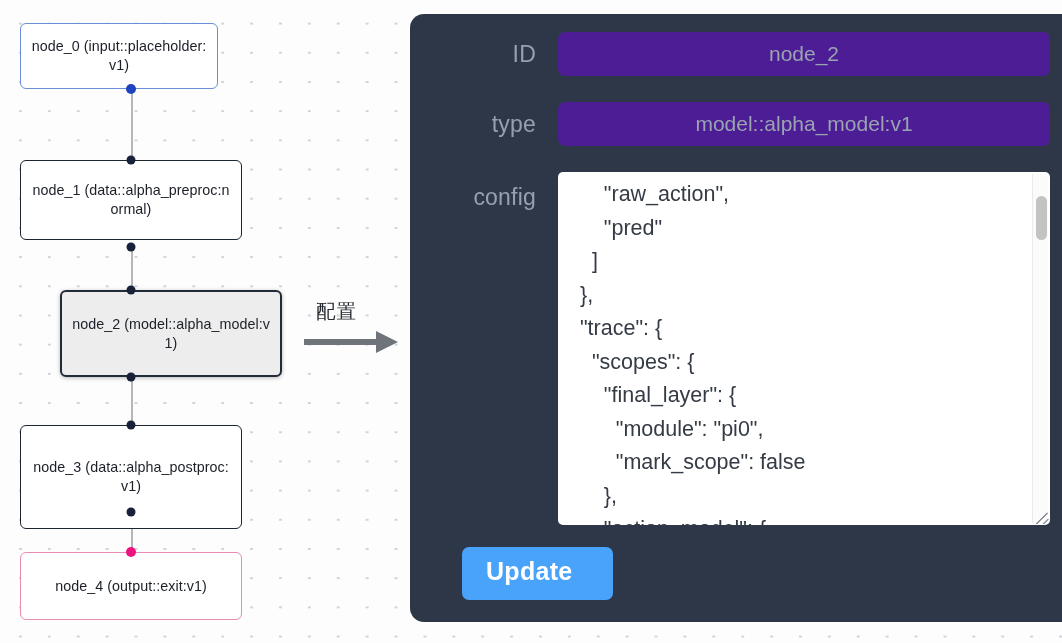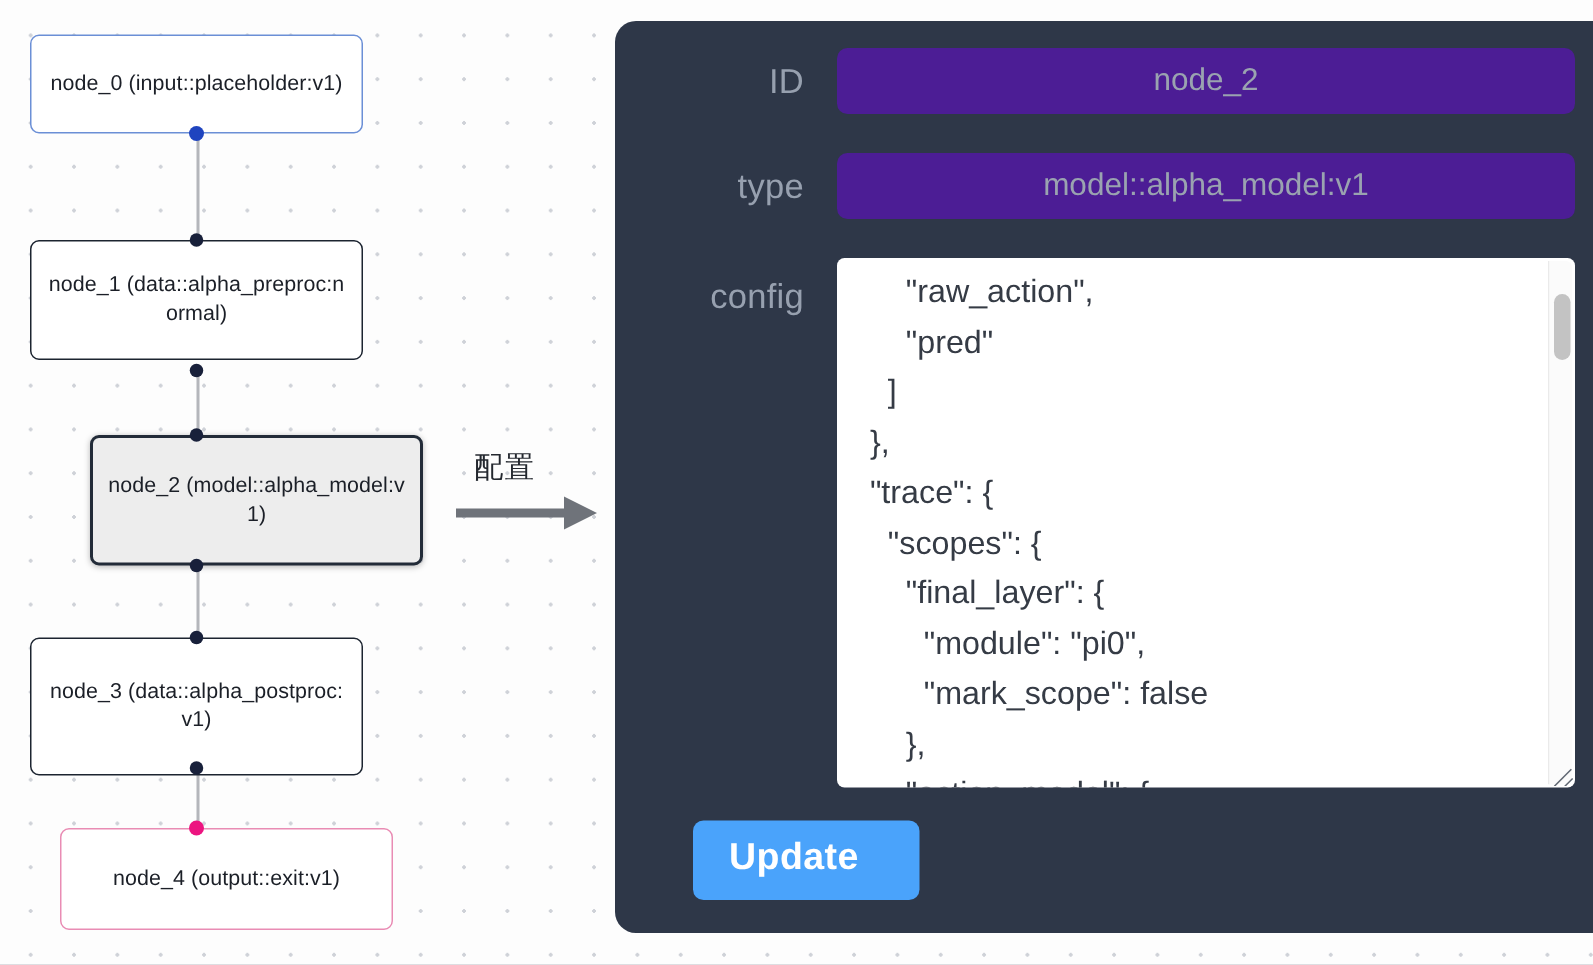--- a/index.html
+++ b/index.html
@@ -44,21 +44,21 @@
     padding: 4px 10px;
     line-height: 1.30;
     font-size: 14.3px;
     color: #1b1f27;
     letter-spacing: 0.05px;
     word-break: break-all;
   }
   .node .node-text { display: block; width: 100%; }
 
   .node.input-node   { border-color: #6b8fd6; border-width: 1.3px; }
-  .node.output-node  { border-color: #e98cb4; border-width: 1.3px; margin-left: 20px; }
+  .node.output-node  { border-color: #e98cb4; border-width: 1.3px; }
   .node.selected {
     background: #ededed;
     border: 2px solid #222b38;
     box-shadow: 0 1px 4px rgba(0,0,0,0.28);
   }
 
   
   .edge {
     position: absolute;
     width: 1.7px;
@@ -210,41 +210,41 @@
 
   <div class="canvas-bg"></div>
 
   <div class="flow-pane">
 
     <div class="edge" style="left:131px; top:88px;  height:72px;"></div>
     <div class="edge" style="left:131px; top:247px; height:73px;"></div>
     <div class="edge" style="left:131px; top:377px; height:73px;"></div>
     <div class="edge" style="left:131px; top:512px; height:73px;"></div>
 
-    <div class="node input-node" style="left:20px; top:23px; width:222px; height:66px;">
+    <div class="node input-node" style="left:20px; top:23px; width:198px; height:66px;">
       <span class="node-text">node_0
 (input::placeholder:v1)</span>
     </div>
     <div class="handle blue" style="left:131px; top:89px;"></div>
 
     <div class="node" style="left:20px; top:160px; width:222px; height:80px;">
       <span class="node-text">node_1
 (data::alpha_preproc:normal)</span>
     </div>
     <div class="handle" style="left:131px; top:160px;"></div>
     <div class="handle" style="left:131px; top:247px;"></div>
 
     <div class="node selected" style="left:20px; top:290px; width:222px; height:87px;margin-left:40px;">
       <span class="node-text">node_2
 (model::alpha_model:v1)</span>
     </div>
     <div class="handle" style="left:131px; top:290px;"></div>
     <div class="handle" style="left:131px; top:377px;"></div>
 
-    <div class="node" style="left:20px; top:425px; width:222px; height:92px;">
+    <div class="node" style="left:20px; top:425px; width:222px; height:104px;">
       <span class="node-text">node_3
 (data::alpha_postproc:v1)</span>
     </div>
     <div class="handle" style="left:131px; top:425px;"></div>
     <div class="handle" style="left:131px; top:512px;"></div>
 
     <div class="node output-node" style="left:20px; top:552px; width:222px; height:68px;">
       <span class="node-text">node_4
 (output::exit:v1)</span>
     </div>

